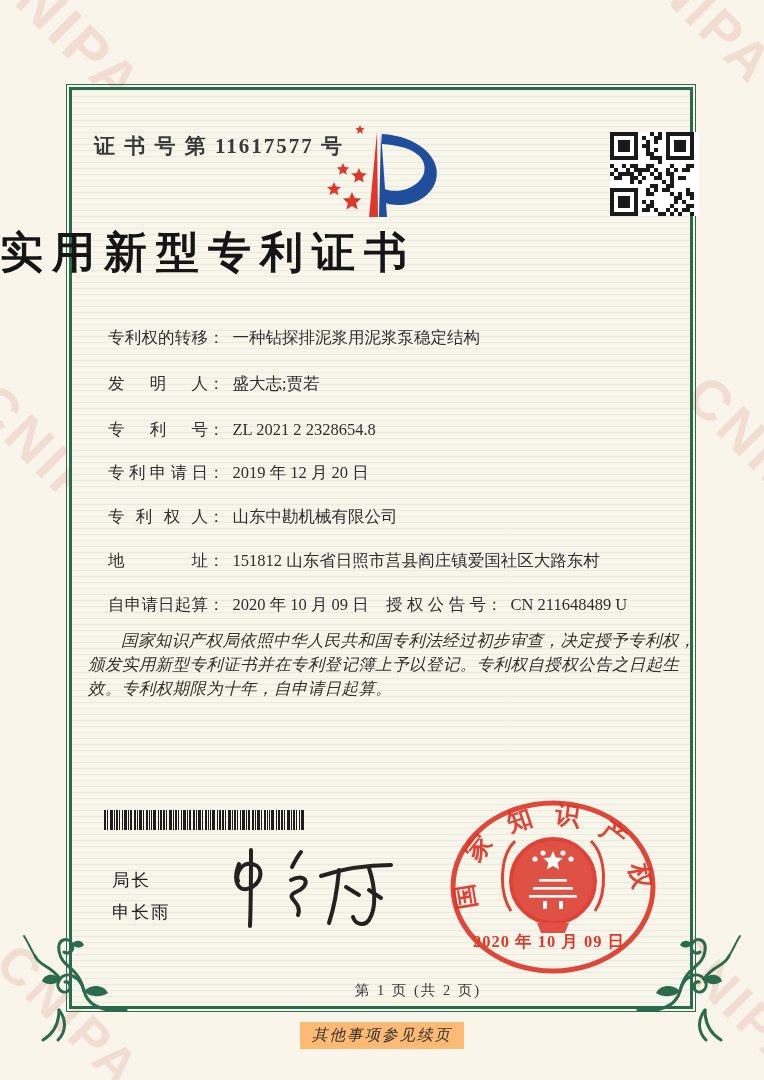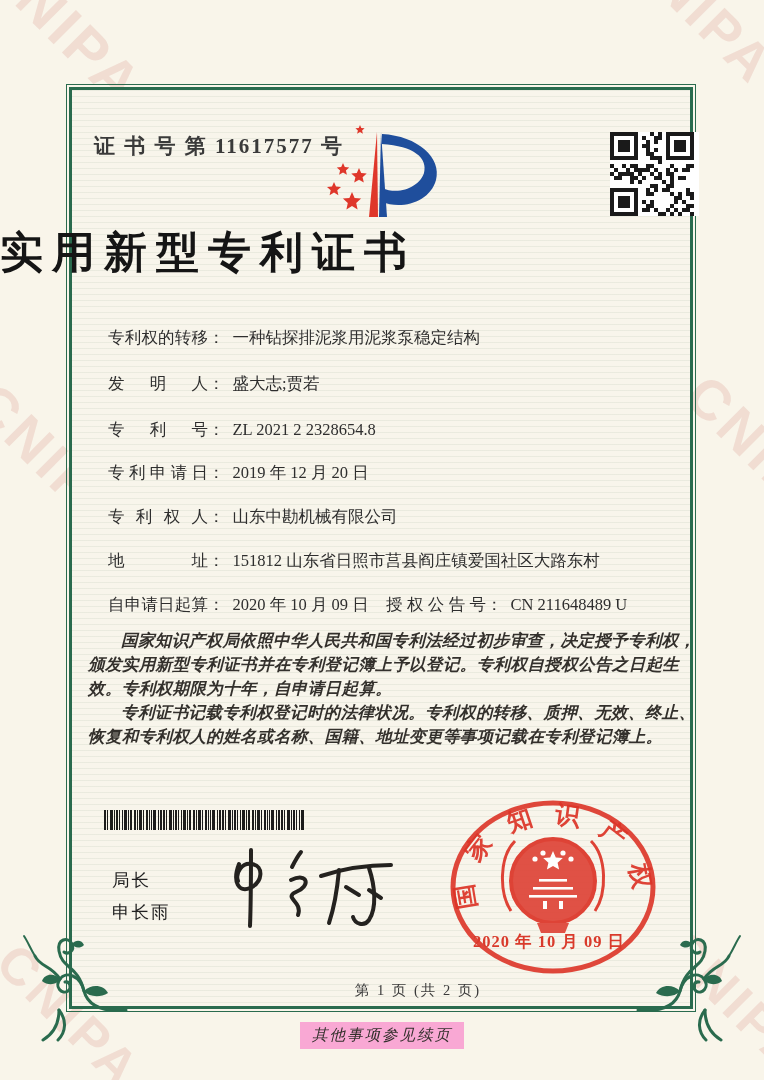--- a/index.html
+++ b/index.html
@@ -19,29 +19,29 @@
            repeating-linear-gradient(180deg, rgba(140,165,140,0.13) 0 1px, rgba(0,0,0,0) 1px 6px),
            #f8f5eb;}
   .certno{position:absolute;left:94px;top:132px;font-size:21px;letter-spacing:2px;color:#3a3a3a;font-weight:bold;}
   .title{position:absolute;left:0;top:224px;width:764px;text-align:left;
          font-size:43px;font-weight:700;letter-spacing:9px;color:#151515;}
   .row{position:absolute;left:108px;font-size:16.5px;color:#2e2e2e;white-space:nowrap;}
   .lbl{display:inline-block;width:100px;text-align:justify;text-align-last:justify;vertical-align:bottom;}
   .colon{display:inline-block;}
   .val{margin-left:8px;}
   .body-text{position:absolute;left:88px;top:629px;width:612px;font-size:16.5px;
-             line-height:24px;color:#33302c;font-style:italic;letter-spacing:0.4px;font-weight:bold;}
+             line-height:24px;color:#33302c;font-style:italic;letter-spacing:0.4px;}
   .body-text p{margin:0;text-indent:2em;}
   .signer{position:absolute;left:112px;font-size:17.5px;color:#222;letter-spacing:2px;font-family:Liberation Mono, monospace;}
   .seal-date{position:absolute;left:458px;top:931px;width:182px;text-align:center;
              font-size:16.5px;color:#d93a2b;letter-spacing:1px;font-weight:600;}
   .pageinfo{position:absolute;left:0;top:981px;width:764px;text-align:center;
             font-size:14.5px;color:#3a3a3a;letter-spacing:2px;padding-left:36px;}
   .contnote{position:absolute;left:0;top:1022px;width:764px;text-align:center;}
-  .contnote span{display:inline-block;background:#f9a8d4;padding:3px 12px;
+  .contnote span{display:inline-block;background:#fdba74;padding:3px 12px;
             font-size:15.5px;font-style:italic;color:#33302c;letter-spacing:2px;}
   svg{display:block;}
 </style>
 </head>
 <body>
 
 <div class="wm" style="left:-34px;top:-8px;font-size:58px;">CNIPA</div>
 <div class="wm" style="left:608px;top:-22px;font-size:54px;">CNIPA</div>
 <div class="wm" style="left:188px;top:122px;font-size:42px;color:rgba(221,166,156,0.20);">CNIPA</div>
 <div class="wm" style="left:446px;top:278px;font-size:64px;">CNIPA</div>
@@ -246,21 +246,20 @@
 </div>
 <div class="row" style="top:594px">
   <span class="lbl">自申请日起算</span><span class="colon">：</span><span class="val">2020 年 10 月 09 日</span>
 </div>
 <div class="row" style="top:594px;left:386px">
   <span class="lbl">授权公告号</span><span class="colon">：</span><span class="val">CN 211648489 U</span>
 </div>
 
 <div class="body-text">
   <p>国家知识产权局依照中华人民共和国专利法经过初步审查，决定授予专利权，颁发实用新型专利证书并在专利登记簿上予以登记。专利权自授权公告之日起生效。专利权期限为十年，自申请日起算。</p>
-  <p>专利证书记载专利权登记时的法律状况。专利权的转移、质押、无效、终止、恢复和专利权人的姓名或名称、国籍、地址变更等事项记载在专利登记簿上。</p>
 </div>
 
 <svg class="abs" style="left:104px;top:810px;" width="202" height="20" viewBox="0 0 202 20">
   <g id="barcode-bars" fill="#1c1c1c">
       <rect x="0" y="0" width="2" height="20"></rect>
       <rect x="3" y="0" width="1" height="20"></rect>
       <rect x="6" y="0" width="3" height="20"></rect>
       <rect x="10" y="0" width="1" height="20"></rect>
       <rect x="12" y="0" width="2" height="20"></rect>
       <rect x="15" y="0" width="1" height="20"></rect>

